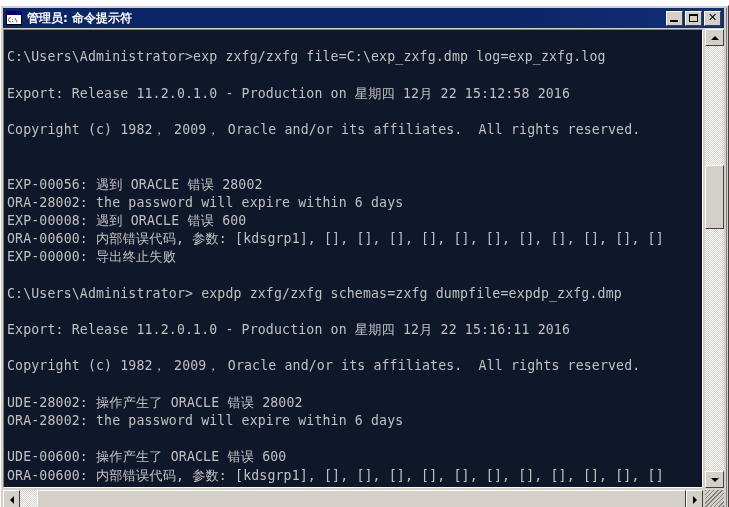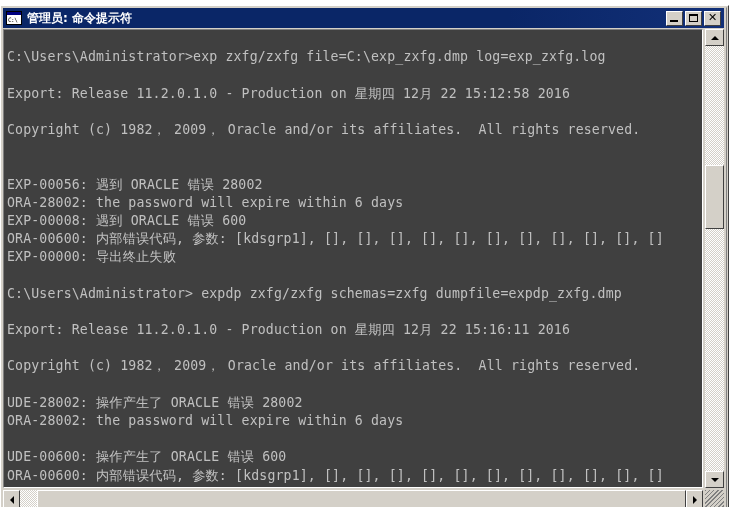--- a/index.html
+++ b/index.html
@@ -146,21 +146,21 @@
   .console-sunken {
     position: absolute;
     left: 0; top: 0;
     width: 700px;
     height: 459px;
     border-top: 1px solid #808080;
     border-left: 1px solid #808080;
     border-right: 1px solid #ffffff;
     border-bottom: 1px solid #ffffff;
     box-sizing: border-box;
-    background: #404040;
+    background: #0f172a;
     overflow: hidden;
   }
   .console-text {
     position: absolute;
     left: 3px;
     top: 0px;
     color: #c0c0c0;
     font-family: "DejaVu Sans Mono", monospace;
     font-size: 13.2px;
     line-height: 18.2px;

